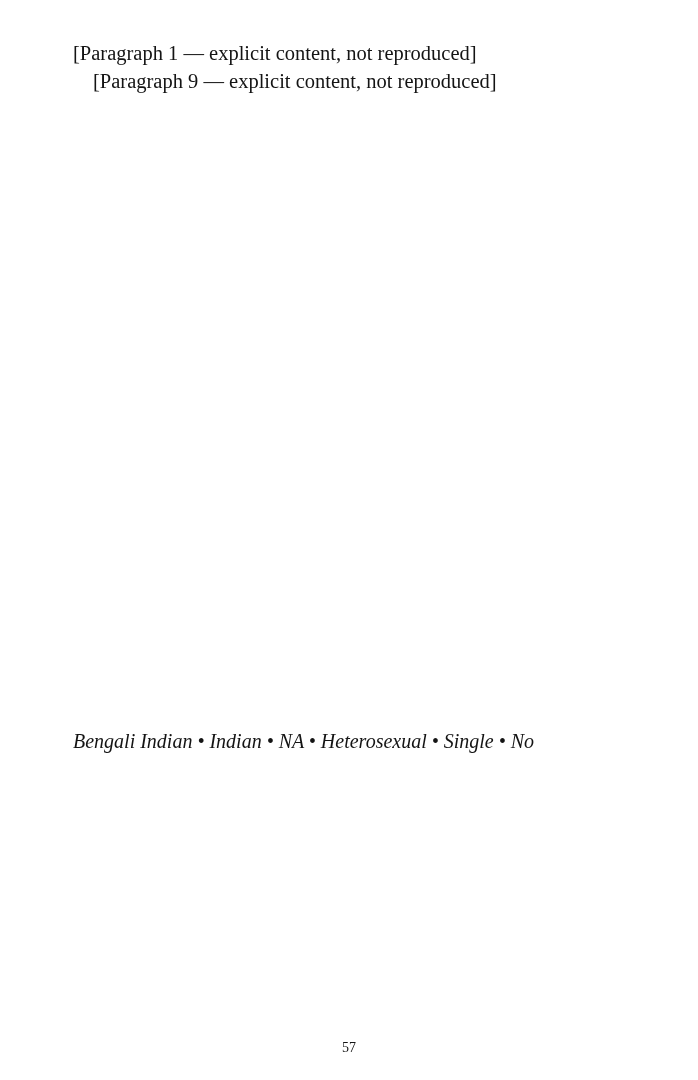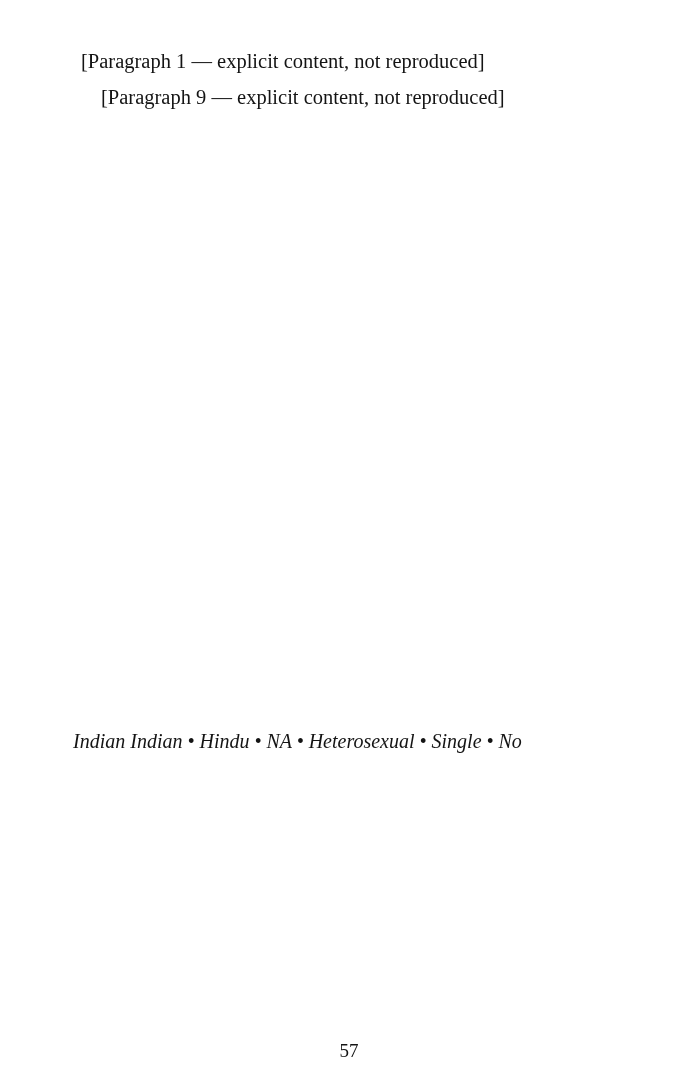--- a/index.html
+++ b/index.html
@@ -1,25 +1,25 @@
 <!DOCTYPE html>
 <html><head>
 <meta charset="utf-8">
 <style>
   html, body { margin: 0; padding: 0; background: #ffffff; }
   body { width: 698px; height: 1080px; position: relative; overflow: hidden;
          font-family: "Liberation Serif", "DejaVu Serif", serif; color: #141414; }
   .page { position: absolute; left: 73px; top: 40px; width: 548px; }
-  .para { font-size: 20.5px; line-height: 27.6px; margin: 8px; text-align: justify; }
+  .para { font-size: 20.5px; line-height: 27.6px; margin: 0; text-align: justify; }
   .para.indent { text-indent: 20px; }
   .meta { position: absolute; left: 73px; top: 730px; font-size: 20px; font-style: italic; }
-  .folio { position: absolute; left: 0; width: 698px; top: 1040px; text-align: center; font-size: 19px; }
+  .folio { position: absolute; left: 0; width: 698px; top: 1040px; text-align: center; font-size: 14px; }
 </style>
 </head>
 <body>
 
 <div class="page">
   <p class="para">[Paragraph 1 — explicit content, not reproduced]</p>
   <p class="para indent">[Paragraph 9 — explicit content, not reproduced]</p>
 </div>
 
-<div class="meta">Indian Indian • Hindu • NA • Heterosexual • Single • No</div>
+<div class="meta">Bengali Indian • Indian • NA • Heterosexual • Single • No</div>
 <div class="folio">57</div>
 
 </body></html>

